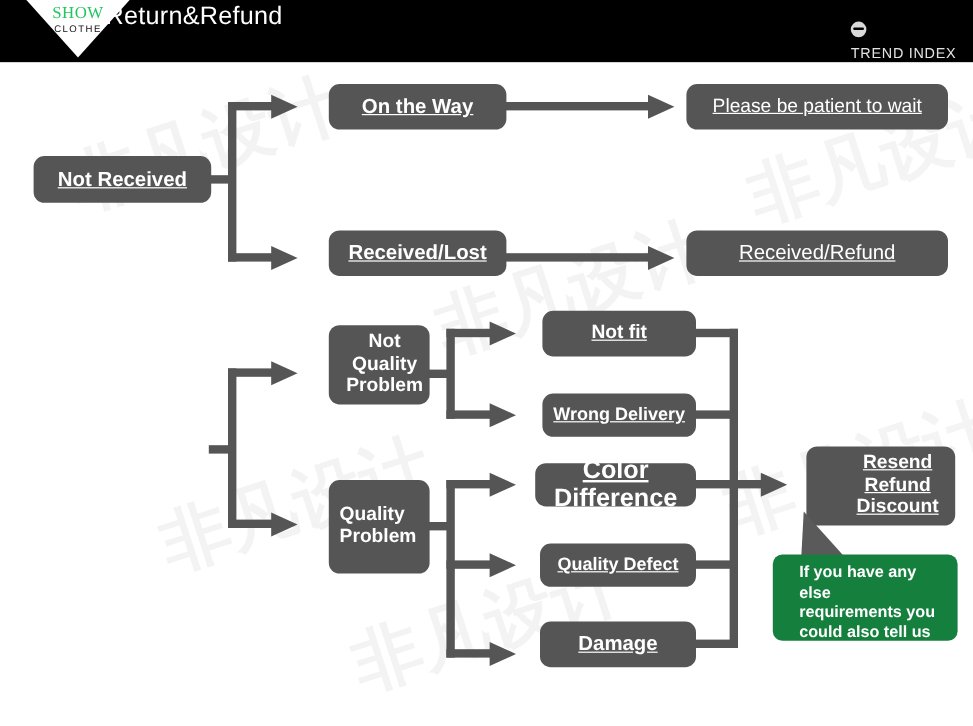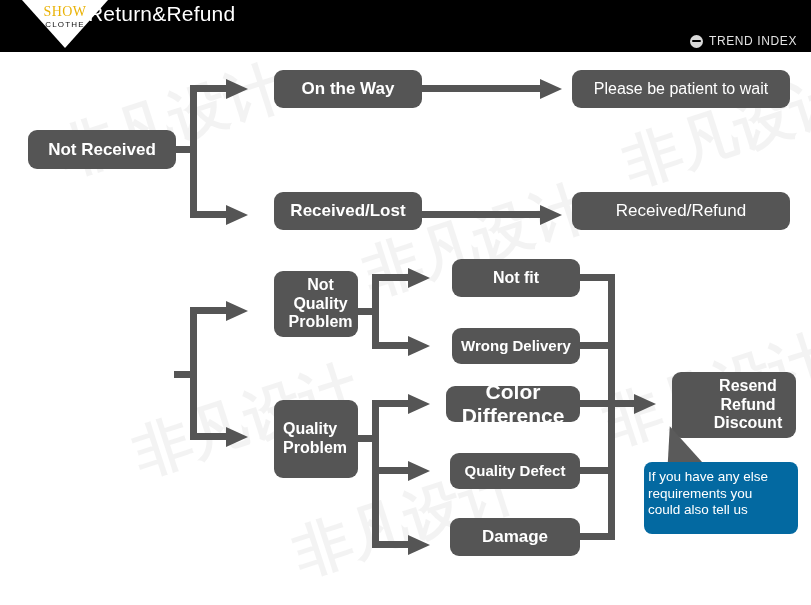--- a/index.html
+++ b/index.html
@@ -19,35 +19,35 @@
     position:absolute;left:22px;top:0;width:86px;height:52px;
   }
   .logo-tri{
     position:absolute;left:0;top:0;width:0;height:0;
     border-left:43px solid transparent;
     border-right:43px solid transparent;
     border-top:48px solid #ffffff;
   }
   .logo-show{
     position:absolute;left:0;top:4px;width:86px;text-align:center;
-    font-size:14px;font-weight:400;color:#eab308;letter-spacing:.4px;
+    font-size:14px;font-weight:400;color:#22c55e;letter-spacing:.4px;
     font-family:"Liberation Serif", serif;
   }
   .logo-clothe{
     position:absolute;left:0;top:20px;width:86px;text-align:center;
     font-size:8px;font-weight:400;color:#111;letter-spacing:1.2px;
     font-family:"Liberation Sans", sans-serif;
   }
   .header-title{
     position:absolute;left:88px;top:2px;
     font-size:21px;color:#ffffff;font-weight:400;letter-spacing:.2px;
   }
   .trend{
-    position:absolute;right:14px;top:34px;
-    display:flex;align-items:flex-end;gap:6px;
+    position:absolute;right:14px;top:18px;
+    display:flex;align-items:flex-start;gap:6px;flex-direction:column;
   }
   .trend-icon{
     width:13px;height:13px;border-radius:50%;background:#d9d9d9;
     position:relative;display:inline-block;
   }
   .trend-icon::before{
     content:"";position:absolute;left:2px;top:5px;width:9px;height:2px;
     background:#000;border-radius:1px;
   }
   .trend-text{
@@ -69,29 +69,29 @@
   
   .node{
     position:absolute;background:#555555;color:#ffffff;
     border-radius:9px;
     display:flex;align-items:center;
     box-sizing:border-box;
     font-weight:700;
     line-height:1.16;
     z-index:5;
   }
-  .node.center{justify-content:center;text-align:center;}
+  .node.center{justify-content:center;text-align:center;text-decoration:underline;}
   .node.leftal{justify-content:flex-start;text-align:left;padding-left:9px;}
   .node .lbl{display:block;width:100%;}
 
   
   .callout{
-    position:absolute;background:#0369a1;color:#fff;border-radius:8px;
-    padding:7px 9px 8px 4px;box-sizing:border-box;
-    font-size:13.5px;line-height:1.24;font-weight:400;z-index:6;
+    position:absolute;background:#15803d;color:#fff;border-radius:8px;
+    padding:7px 9px 8px 22px;box-sizing:border-box;
+    font-size:13.5px;line-height:1.24;font-weight:700;z-index:6;
   }
   .callout-tail{
     position:absolute;width:0;height:0;z-index:5;
     border-left:14px solid transparent;
     border-right:30px solid transparent;
     border-bottom:52px solid #5a5a5a;
     transform:rotate(-12deg);
   }
 
   

